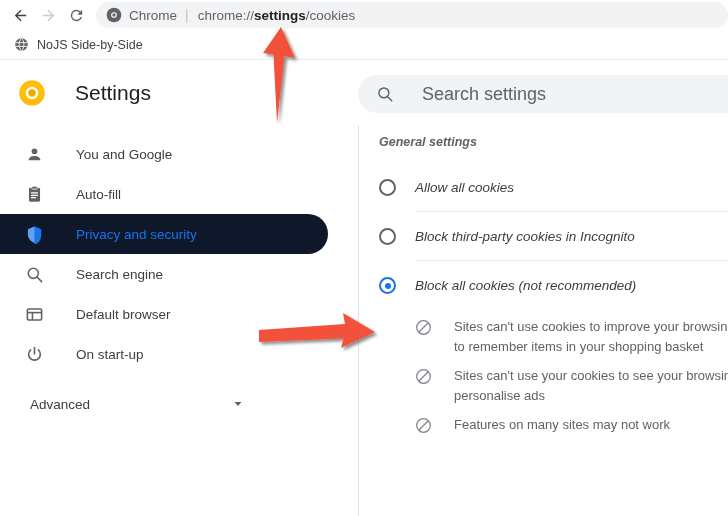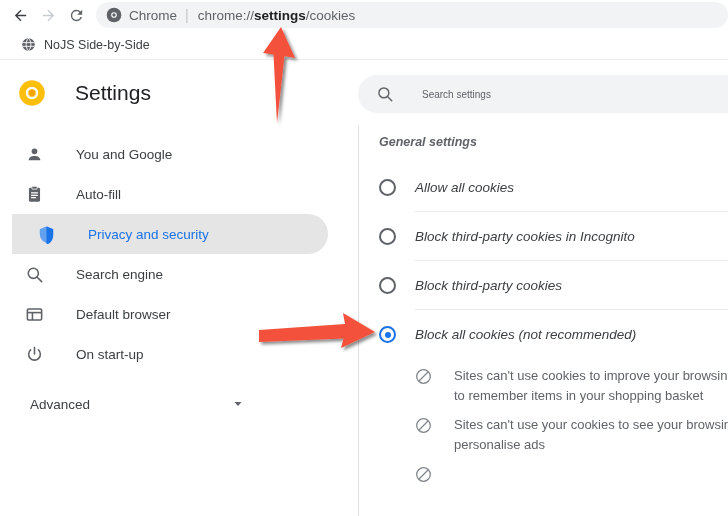--- a/index.html
+++ b/index.html
@@ -82,21 +82,21 @@
 
   
   .bookmark-bar {
     position: absolute;
     top: 30px; left: 0;
     width: 728px;
     height: 30px;
     background: #ffffff;
     display: flex;
     align-items: center;
-    padding-left: 15px;
+    padding-left: 8px;
     border-bottom: 1px solid #e8eaed;
   }
   .bookmark-item {
     display: flex;
     align-items: center;
     height: 24px;
     padding: 0 6px;
     border-radius: 4px;
   }
   .bookmark-item .globe { width: 15px; height: 15px; margin-right: 8px; flex:0 0 auto; }
@@ -139,21 +139,21 @@
     align-items: center;
     padding-left: 18px;
   }
   .search-box .mag { width: 18px; height: 18px; flex: 0 0 auto; }
   .search-input {
     border: none;
     background: transparent;
     outline: none;
     margin-left: 28px;
     font-family: "Liberation Sans", sans-serif;
-    font-size: 10px;
+    font-size: 18px;
     color: #5f6368;
     width: 300px;
   }
   .search-input::placeholder { color: #5f6368; opacity: 1; }
 
   
   .content-area {
     position: absolute;
     top: 125px; left: 0;
     width: 728px;
@@ -177,21 +177,21 @@
   }
   .side-item {
     position: relative;
     display: flex;
     align-items: center;
     height: 40px;
     margin: 0 30px 0 0;
     padding-left: 24px;
     border-radius: 0 20px 20px 0;
   }
-  .side-item.selected { background: #e5e5e5; margin-left: 12px; }
+  .side-item.selected { background: #0f172a; }
   .side-icon {
     width: 20px; height: 20px;
     flex: 0 0 auto;
     display: flex; align-items: center; justify-content: center;
   }
   .side-label {
     margin-left: 32px;
     font-size: 13.5px;
     color: #3c4043;
     white-space: nowrap;
@@ -456,25 +456,20 @@
           <span class="radio-label">Allow all cookies</span>
           <span class="sep"></span>
         </div>
 
         <div class="radio-row">
           <span class="radio-mark"></span>
           <span class="radio-label">Block third-party cookies in Incognito</span>
           <span class="sep"></span>
         </div>
 
-        <div class="radio-row">
-          <span class="radio-mark"></span>
-          <span class="radio-label">Block third-party cookies</span>
-          <span class="sep"></span>
-        </div>
 
         <div class="radio-row">
           <span class="radio-mark checked"></span>
           <span class="radio-label">Block all cookies (not recommended)</span>
         </div>
 
       </div>
 
       <div>
 
@@ -494,20 +489,21 @@
           </svg>
           <span class="sub-text">Sites can't use your cookies to see your browsin
 personalise ads</span>
         </div>
 
         <div class="sub-row">
           <svg class="sub-icon" viewBox="0 0 24 24">
             <circle cx="12" cy="12" r="8.6" fill="none" stroke="#80868b" stroke-width="1.6"></circle>
             <path d="M6.3 17.7L17.7 6.3" stroke="#80868b" stroke-width="1.6"></path>
           </svg>
+          <span class="sub-text">Features on many sites may not work</span>
         </div>
 
       </div>
     </section>
   </div>
 
   <svg class="arrow-layer" viewBox="0 0 728 516">
     <defs>
       <filter id="shd" x="-50%" y="-50%" width="220%" height="220%">
         <feDropShadow dx="2.5" dy="2.5" stdDeviation="1.6" flood-color="#000000" flood-opacity="0.45"></feDropShadow>

